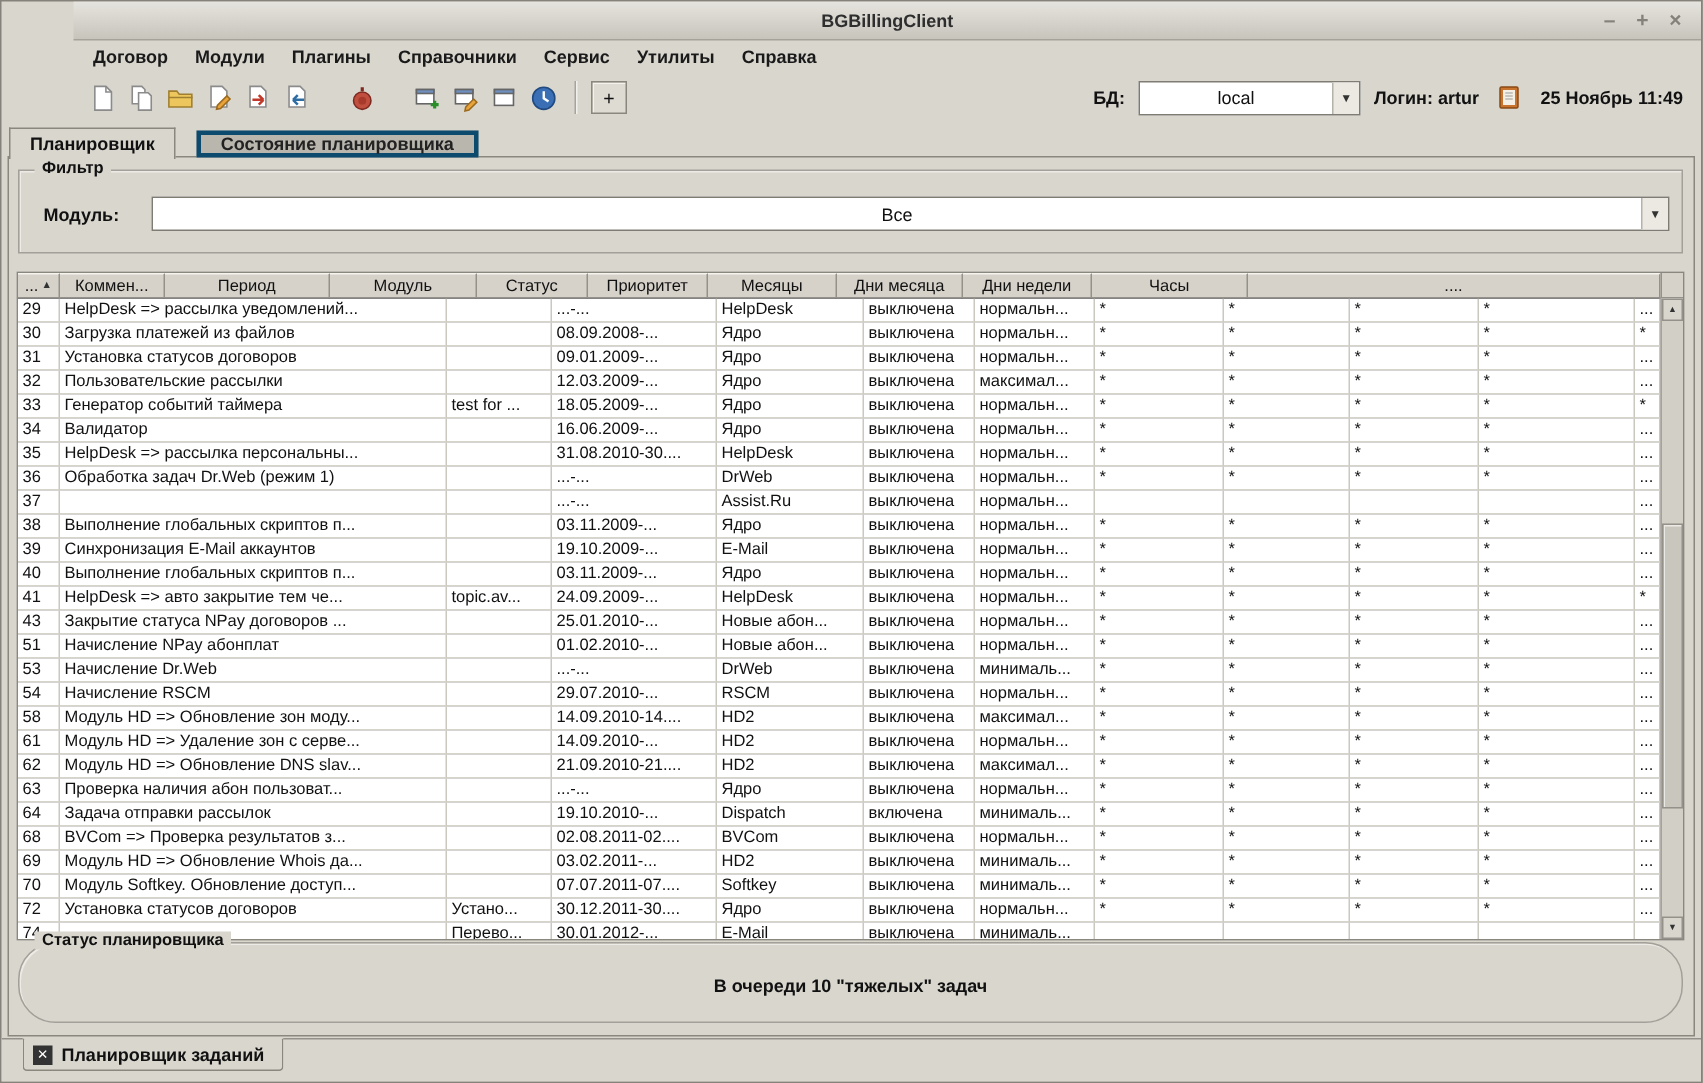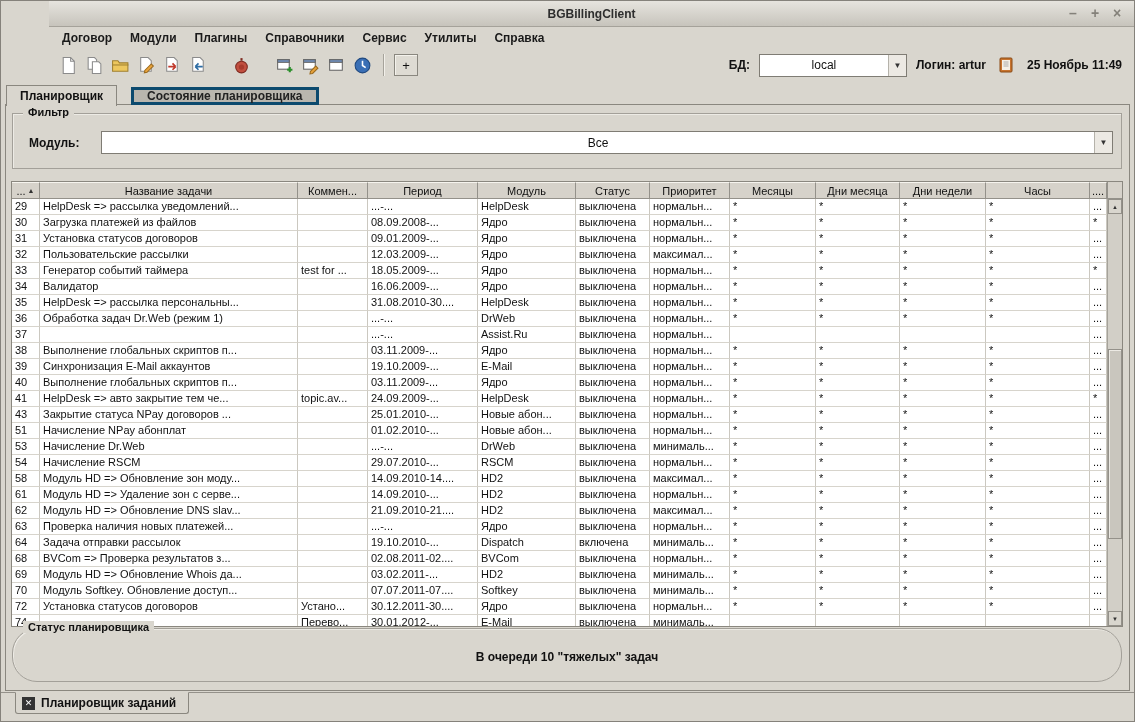--- a/index.html
+++ b/index.html
@@ -211,23 +211,20 @@
         <span class="arrow">▼</span>
       </div>
     </div>
 
     <div class="table-wrap">
       <div class="thead">
           <div class="th c0">
             <span>...</span>
             <span class="sort-asc">▲</span>
           </div>
-          <div class="th c1">
-            <span>Название задачи</span>
-          </div>
           <div class="th c2">
             <span>Коммен...</span>
           </div>
           <div class="th c3">
             <span>Период</span>
           </div>
           <div class="th c4">
             <span>Модуль</span>
           </div>
           <div class="th c5">
@@ -529,21 +526,21 @@
             <div class="td c5">выключена</div>
             <div class="td c6">максимал...</div>
             <div class="td c7">*</div>
             <div class="td c8">*</div>
             <div class="td c9">*</div>
             <div class="td c10">*</div>
             <div class="td c11">...</div>
           </div>
           <div class="tr">
             <div class="td c0">63</div>
-            <div class="td c1">Проверка наличия новых платежей...</div>
+            <div class="td c1">Проверка наличия абон пользоват...</div>
             <div class="td c2"></div>
             <div class="td c3">...-...</div>
             <div class="td c4">Ядро</div>
             <div class="td c5">выключена</div>
             <div class="td c6">нормальн...</div>
             <div class="td c7">*</div>
             <div class="td c8">*</div>
             <div class="td c9">*</div>
             <div class="td c10">*</div>
             <div class="td c11">...</div>

